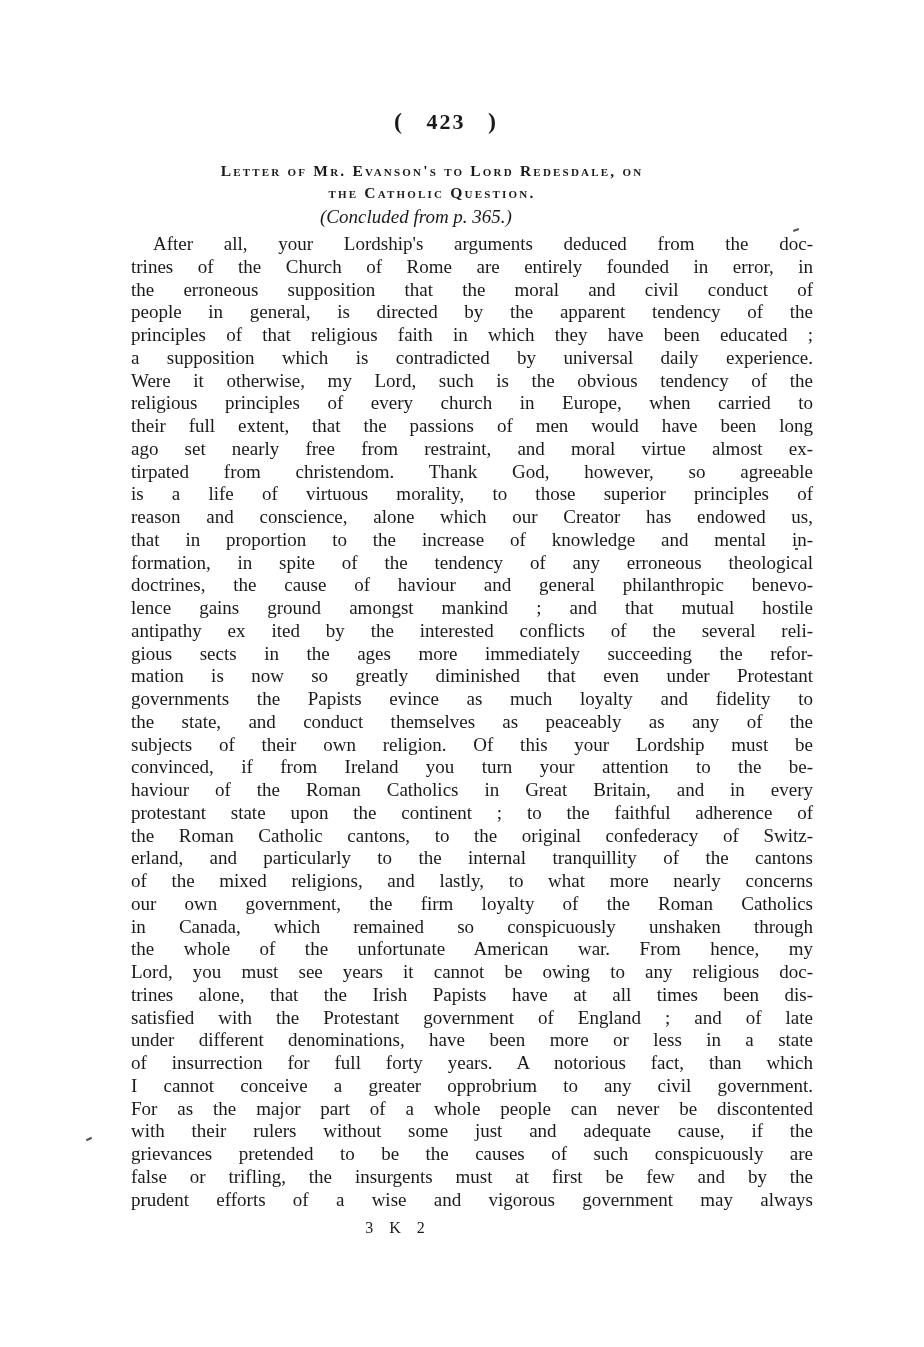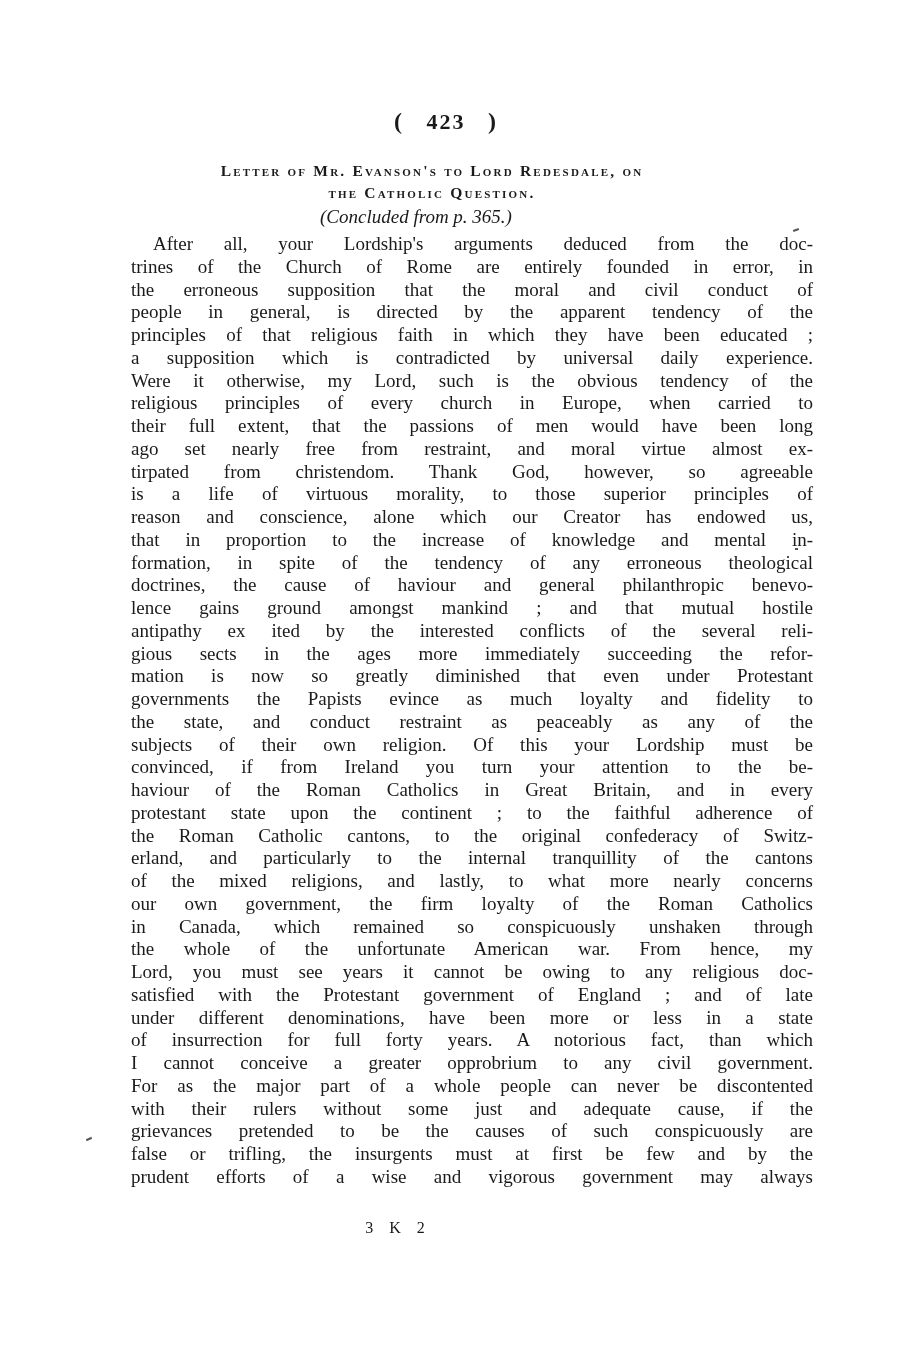--- a/index.html
+++ b/index.html
@@ -117,32 +117,33 @@
   <span class="line">is a life of virtuous morality, to those superior principles of</span>
   <span class="line">reason and conscience, alone which our Creator has endowed us,</span>
   <span class="line">that in proportion to the increase of knowledge and mental in-</span>
   <span class="line">formation, in spite of the tendency of any erroneous theological</span>
   <span class="line">doctrines, the cause of haviour and general philanthropic benevo-</span>
   <span class="line">lence gains ground amongst mankind ; and that mutual hostile</span>
   <span class="line">antipathy ex ited by the interested conflicts of the several reli-</span>
   <span class="line">gious sects in the ages more immediately succeeding the refor-</span>
   <span class="line">mation is now so greatly diminished that even under Protestant</span>
   <span class="line">governments the Papists evince as much loyalty and fidelity to</span>
-  <span class="line">the state, and conduct restraint as peaceably as any of the</span>
+  <span class="line">the state, and conduct themselves as peaceably as any of the</span>
   <span class="line">subjects of their own religion. Of this your Lordship must be</span>
   <span class="line">convinced, if from Ireland you turn your attention to the be-</span>
   <span class="line">haviour of the Roman Catholics in Great Britain, and in every</span>
   <span class="line">protestant state upon the continent ; to the faithful adherence of</span>
   <span class="line">the Roman Catholic cantons, to the original confederacy of Switz-</span>
   <span class="line">erland, and particularly to the internal tranquillity of the cantons</span>
   <span class="line">of the mixed religions, and lastly, to what more nearly concerns</span>
   <span class="line">our own government, the firm loyalty of the Roman Catholics</span>
   <span class="line">in Canada, which remained so conspicuously unshaken through</span>
   <span class="line">the whole of the unfortunate American war. From hence, my</span>
   <span class="line">Lord, you must see years it cannot be owing to any religious doc-</span>
+  <span class="line">trines alone, that the Irish Papists have at all times been dis-</span>
   <span class="line">satisfied with the Protestant government of England ; and of late</span>
   <span class="line">under different denominations, have been more or less in a state</span>
   <span class="line">of insurrection for full forty years. A notorious fact, than which</span>
   <span class="line">I cannot conceive a greater opprobrium to any civil government.</span>
   <span class="line">For as the major part of a whole people can never be discontented</span>
   <span class="line">with their rulers without some just and adequate cause, if the</span>
   <span class="line">grievances pretended to be the causes of such conspicuously are</span>
   <span class="line">false or trifling, the insurgents must at first be few and by the</span>
   <span class="line">prudent efforts of a wise and vigorous government may always</span>
 </div>

